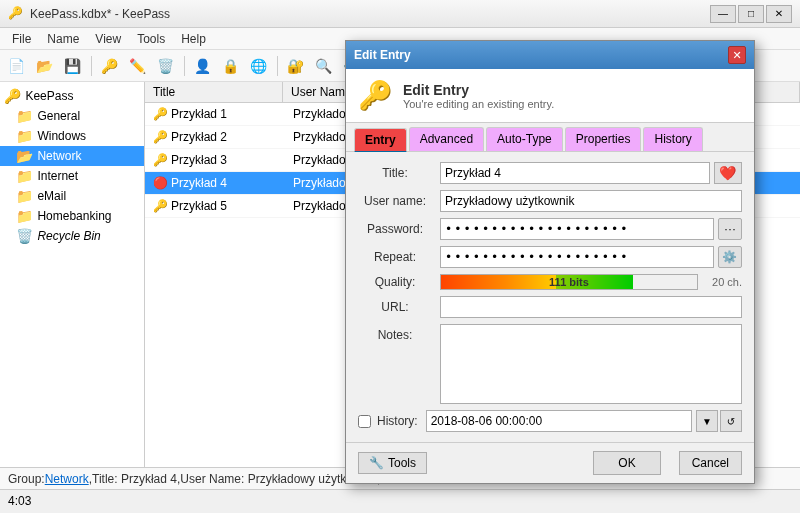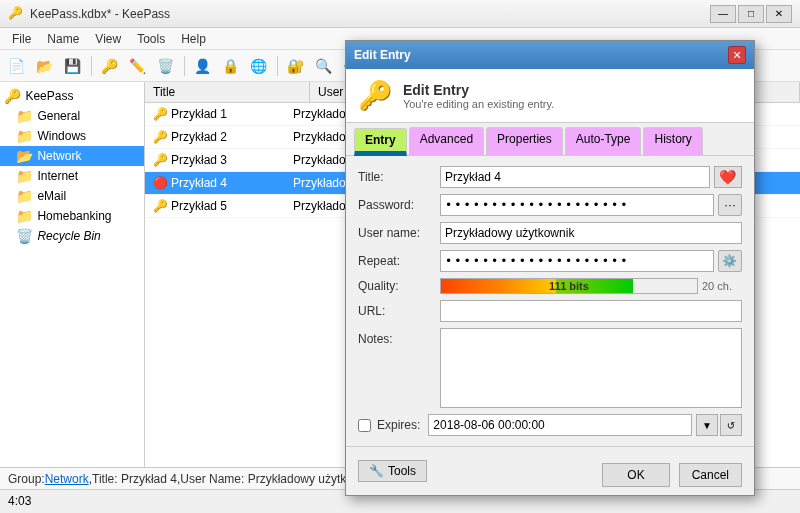--- a/index.html
+++ b/index.html
@@ -32,21 +32,21 @@
     .tree-item.selected { background: #3399ff; color: white; }
     .tree-icon { margin-right: 4px; font-size: 14px; flex-shrink: 0; }
     .tree-label { font-size: 12px; }
     .tree-item.level1 { padding-left: 16px; }
     .tree-item.italic .tree-label { font-style: italic; }
 
     
     .content-area { flex: 1; display: flex; flex-direction: column; background: white; }
     .list-header { display: flex; background: #f0f0f0; border-bottom: 1px solid #ccc; }
     .list-col-header { padding: 3px 8px; font-size: 12px; border-right: 1px solid #ccc; cursor: pointer; flex-shrink: 0; }
-    .list-col-header.title { width: 165px; }
+    .list-col-header.title { width: 138px; }
     .list-col-header.username { flex: 1; }
     .list-body { flex: 1; overflow-y: auto; }
     .list-row { display: flex; align-items: center; padding: 2px 0; cursor: pointer; border-bottom: 1px solid #f5f5f5; }
     .list-row.selected { background: #3399ff; color: white; }
     .list-cell { padding: 2px 8px; font-size: 12px; flex-shrink: 0; display: flex; align-items: center; gap: 4px; }
     .list-cell.title { width: 140px; }
     .list-cell.username { flex: 1; }
     .row-icon { width: 14px; height: 14px; font-size: 12px; }
 
     
@@ -64,50 +64,50 @@
     .dialog-title-text { color: white; font-size: 12px; font-weight: bold; }
     .dialog-close-btn { width: 18px; height: 18px; background: #d94040; border: 1px solid #a03030; color: white; font-size: 11px; cursor: pointer; display: flex; align-items: center; justify-content: center; border-radius: 2px; }
 
     .dialog-header { background: white; padding: 10px 12px; display: flex; align-items: center; gap: 10px; border-bottom: 1px solid #ccc; }
     .dialog-header-icon { font-size: 28px; }
     .dialog-header-text h3 { font-size: 14px; font-weight: bold; color: #333; }
     .dialog-header-text p { font-size: 11px; color: #666; }
 
     .dialog-tabs { display: flex; background: #f0f0f0; border-bottom: 1px solid #ccc; padding: 4px 8px 0; gap: 0; }
     .dialog-tab { padding: 4px 10px; font-size: 12px; cursor: pointer; border: 1px solid #ccc; border-bottom: none; background: #f0abfc; margin-right: 2px; border-radius: 3px 3px 0 0; }
-    .dialog-tab.active { background: #bef264; border-bottom: 5px solid #0369a1; font-weight: bold; z-index: 1; position: relative; top: 1px; }
+    .dialog-tab.active { background: #ef4444; border-bottom: 1px solid #0369a1; font-weight: bold; z-index: 1; position: relative; top: 1px; }
 
     .dialog-body { padding: 10px 12px; background: #f0f0f0; }
     .form-row { display: flex; align-items: center; margin-bottom: 6px; }
-    .form-label { width: 82px; text-align: left; padding-right: 8px; font-size: 12px; color: #333; flex-shrink: 0; }
+    .form-label { width: 82px; text-align: center; padding-right: 8px; font-size: 12px; color: #333; flex-shrink: 0; }
     .form-field { flex: 1; display: flex; align-items: center; gap: 4px; }
     .form-input { flex: 1; height: 22px; border: 1px solid #adadad; padding: 2px 4px; font-size: 12px; background: white; }
     .form-input.password { font-family: monospace; letter-spacing: 2px; }
     .icon-btn { width: 24px; height: 22px; background: #e1e1e1; border: 1px solid #adadad; cursor: pointer; display: flex; align-items: center; justify-content: center; font-size: 12px; border-radius: 2px; flex-shrink: 0; }
 
     .quality-bar { flex: 1; height: 16px; position: relative; border: 1px solid #adadad; overflow: hidden; }
     .quality-fill-red { position: absolute; left: 0; top: 0; width: 25%; height: 100%; background: linear-gradient(to right, #ff4400, #ff8800); }
     .quality-fill-yellow { position: absolute; left: 25%; top: 0; width: 20%; height: 100%; background: linear-gradient(to right, #ff8800, #ffcc00); }
     .quality-fill-green { position: absolute; left: 45%; top: 0; width: 30%; height: 100%; background: linear-gradient(to right, #88cc00, #00cc00); }
     .quality-label { position: absolute; top: 0; left: 0; right: 0; bottom: 0; display: flex; align-items: center; justify-content: center; font-size: 11px; color: #333; font-weight: bold; }
-    .quality-ch { width: 40px; text-align: left; font-size: 11px; color: #666; }
+    .quality-ch { width: 40px; text-align: right; font-size: 11px; color: #666; }
 
     .notes-area { flex: 1; min-height: 80px; border: 1px solid #adadad; padding: 4px; background: white; font-size: 12px; resize: none; font-family: inherit; }
 
     .expires-row { display: flex; align-items: center; margin-top: 6px; }
     .expires-checkbox { margin-right: 6px; }
     .expires-label { font-size: 12px; color: #333; margin-right: 8px; }
     .expires-input { flex: 1; height: 22px; border: 1px solid #adadad; padding: 2px 4px; font-size: 12px; background: white; }
     .expires-btns { display: flex; gap: 2px; margin-left: 4px; }
     .expires-btn { width: 22px; height: 22px; background: #e1e1e1; border: 1px solid #adadad; cursor: pointer; display: flex; align-items: center; justify-content: center; font-size: 10px; }
 
     .dialog-footer { padding: 8px 12px; background: #f0f0f0; border-top: 1px solid #ccc; display: flex; align-items: center; justify-content: space-between; }
     .footer-left { display: flex; align-items: center; gap: 4px; }
     .footer-tools-btn { padding: 3px 10px; font-size: 12px; background: #e1e1e1; border: 1px solid #adadad; cursor: pointer; display: flex; align-items: center; gap: 4px; }
-    .footer-right { display: flex; gap: 9px; margin-top: 8px; }
+    .footer-right { display: flex; gap: 18px; }
     .footer-ok-btn { padding: 4px 24px; font-size: 12px; background: #e1e1e1; border: 1px solid #adadad; cursor: pointer; }
     .footer-cancel-btn { padding: 4px 12px; font-size: 12px; background: #e1e1e1; border: 1px solid #adadad; cursor: pointer; }
 
     .title-icon-btn { width: 28px; height: 22px; background: #e1e1e1; border: 1px solid #adadad; cursor: pointer; display: flex; align-items: center; justify-content: center; font-size: 14px; }
   </style>
 </head>
 <body>
 
 <div class="title-bar">
   <div class="title-bar-left">
@@ -239,47 +239,47 @@
     <div class="dialog-header-icon">🔑</div>
     <div class="dialog-header-text">
       <h3>Edit Entry</h3>
       <p>You're editing an existing entry.</p>
     </div>
   </div>
 
   <div class="dialog-tabs">
     <div class="dialog-tab active">Entry</div>
     <div class="dialog-tab">Advanced</div>
+    <div class="dialog-tab">Auto-Type</div>
     <div class="dialog-tab">Properties</div>
-    <div class="dialog-tab">Auto-Type</div>
     <div class="dialog-tab">History</div>
   </div>
 
   <div class="dialog-body">
 
     <div class="form-row">
       <span class="form-label">Title:</span>
       <div class="form-field">
         <input class="form-input" type="text" value="Przykład 4" style="">
         <button class="title-icon-btn">❤️</button>
       </div>
     </div>
 
     <div class="form-row">
+      <span class="form-label">User name:</span>
+      <div class="form-field">
+        <input class="form-input" type="text" value="Przykładowy użytkownik" style="">
+      </div>
+    </div>
+
+    <div class="form-row">
       <span class="form-label">Password:</span>
       <div class="form-field">
         <input class="form-input password" type="password" value="12345678901234567890" style="">
         <button class="icon-btn">···</button>
-      </div>
-    </div>
-
-    <div class="form-row">
-      <span class="form-label">User name:</span>
-      <div class="form-field">
-        <input class="form-input" type="text" value="Przykładowy użytkownik" style="">
       </div>
     </div>
 
     <div class="form-row">
       <span class="form-label">Repeat:</span>
       <div class="form-field">
         <input class="form-input password" type="password" value="12345678901234567890" style="">
         <button class="icon-btn">⚙️</button>
       </div>
     </div>
@@ -306,21 +306,21 @@
 
     <div class="form-row" style="align-items: flex-start;">
       <span class="form-label" style="padding-top:4px;">Notes:</span>
       <div class="form-field">
         <textarea class="notes-area" style=""></textarea>
       </div>
     </div>
 
     <div class="expires-row">
       <input type="checkbox" class="expires-checkbox" style="">
-      <span class="expires-label">Expires:</span>
+      <span class="expires-label">History:</span>
       <input class="expires-input" type="text" value="2018-08-06 00:00:00" style="">
       <div class="expires-btns">
         <button class="expires-btn">▼</button>
         <button class="expires-btn">↺</button>
       </div>
     </div>
 
   </div>
 
   <div class="dialog-footer">

